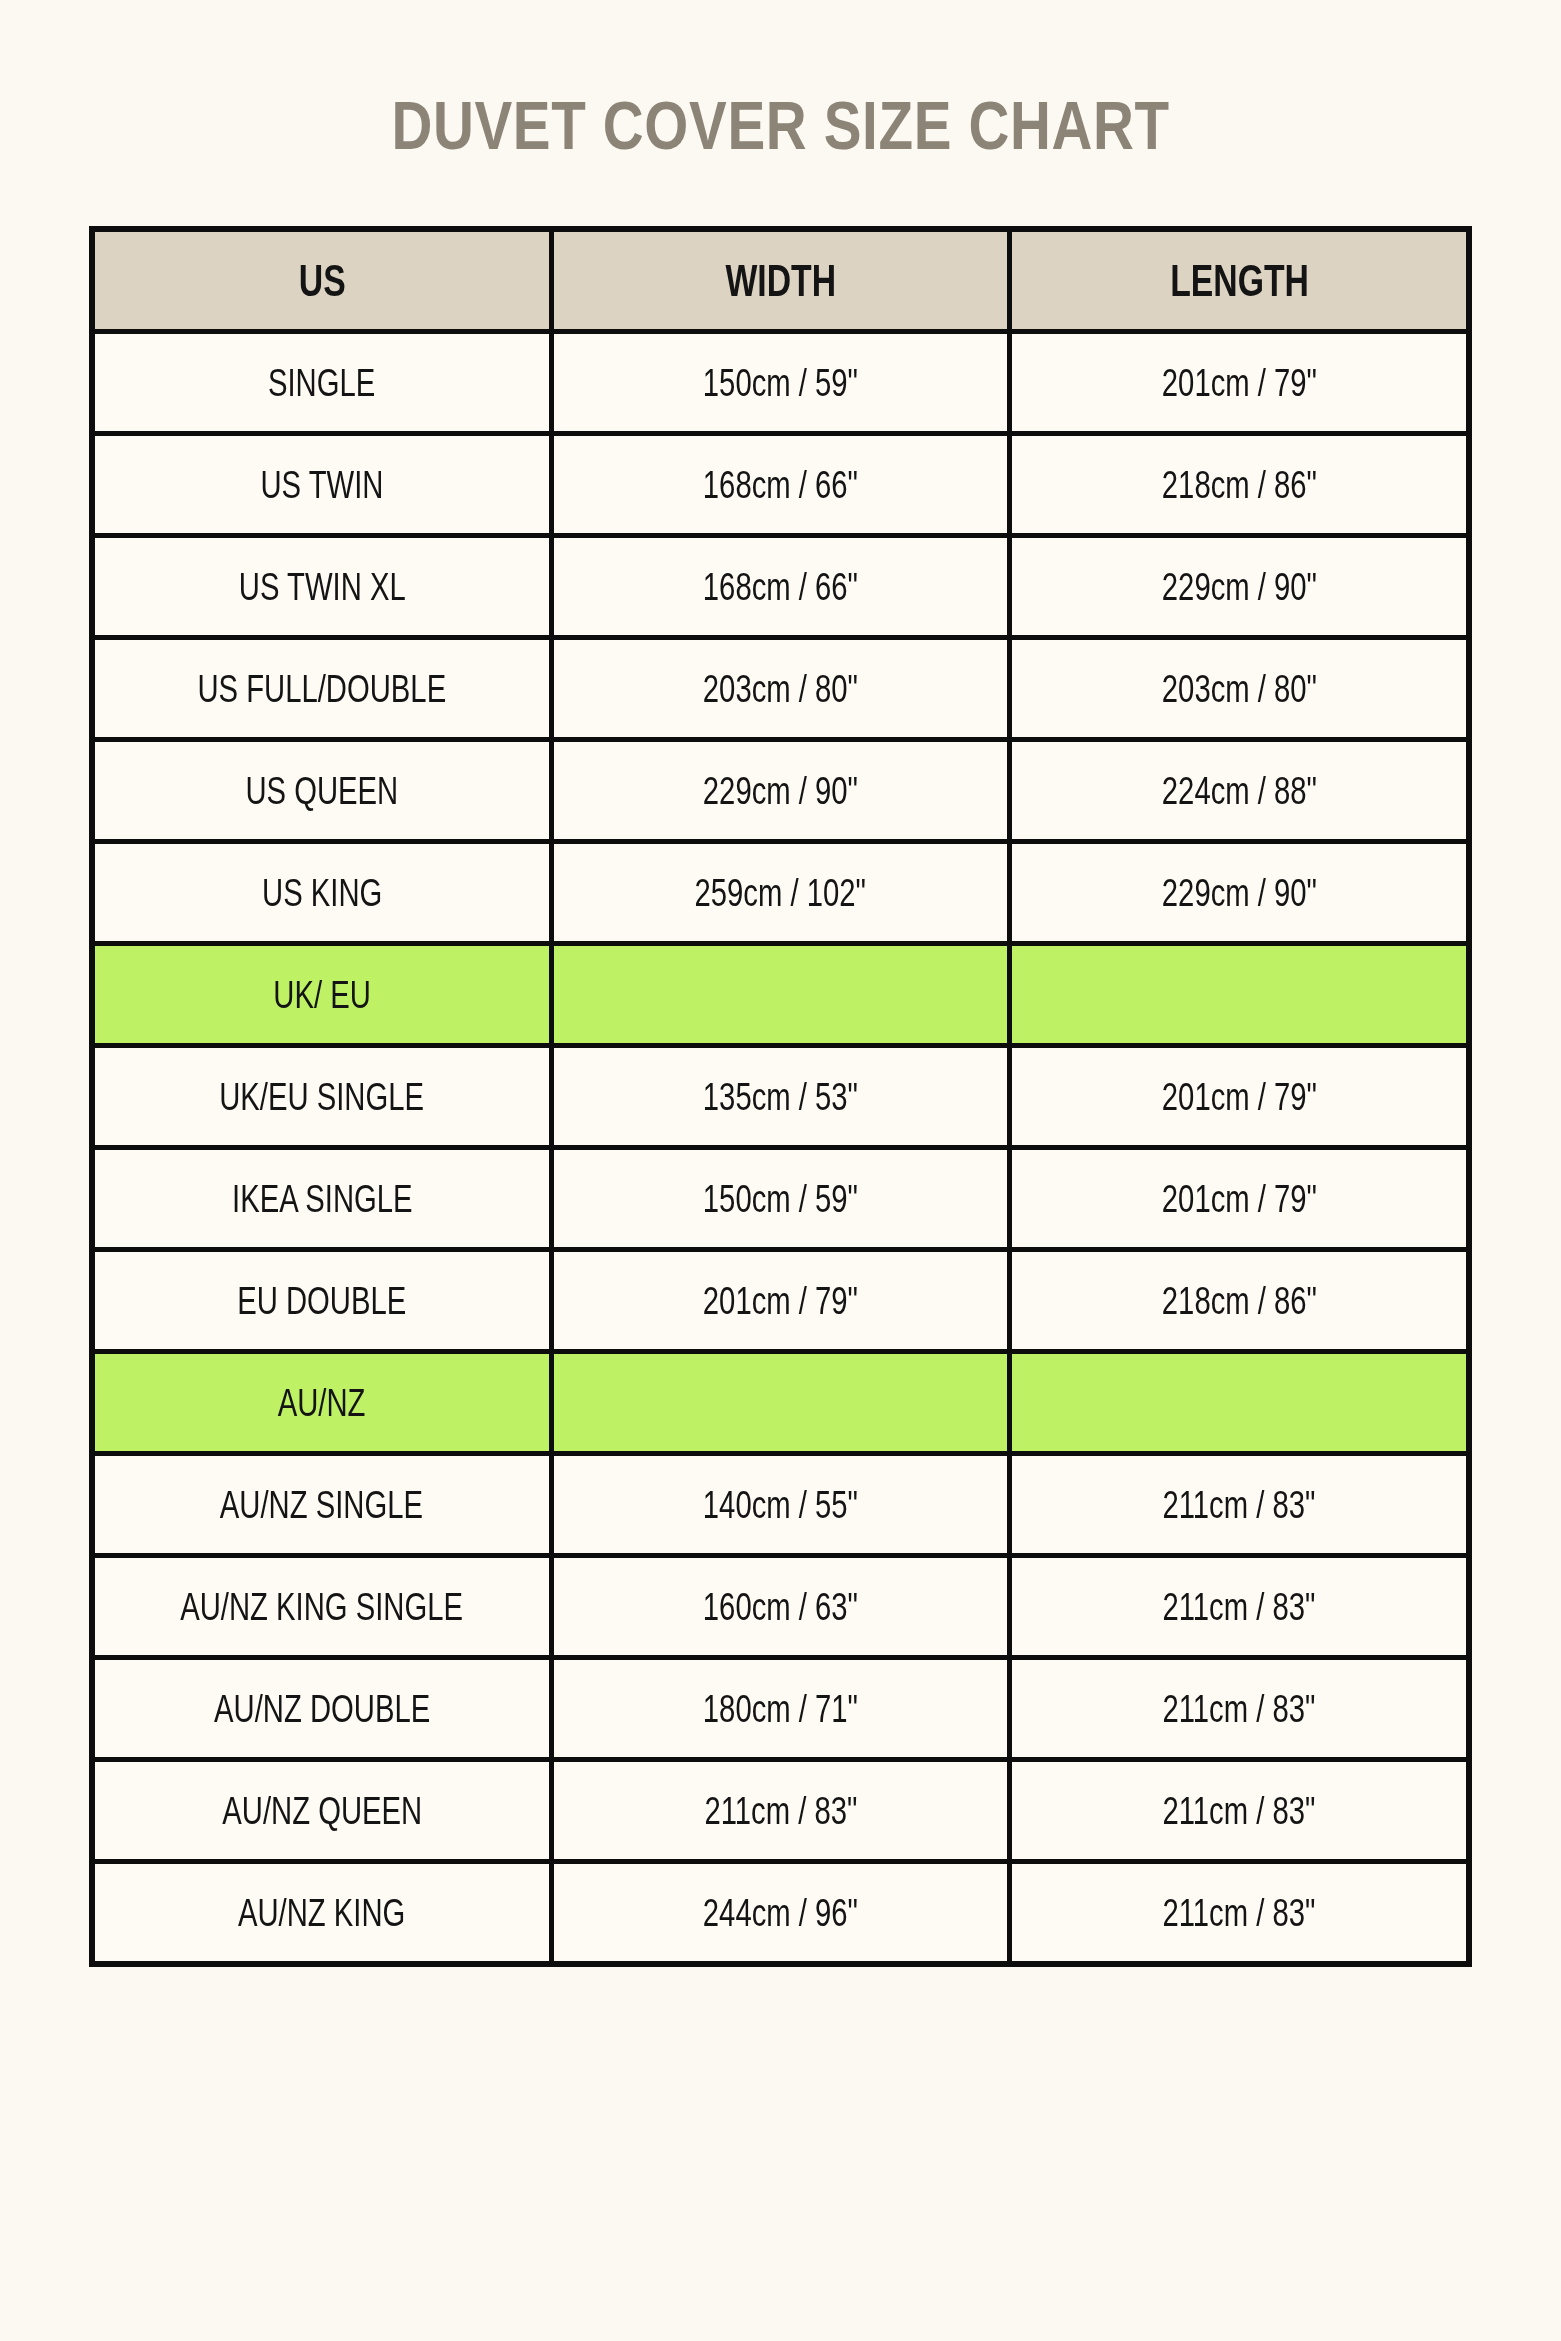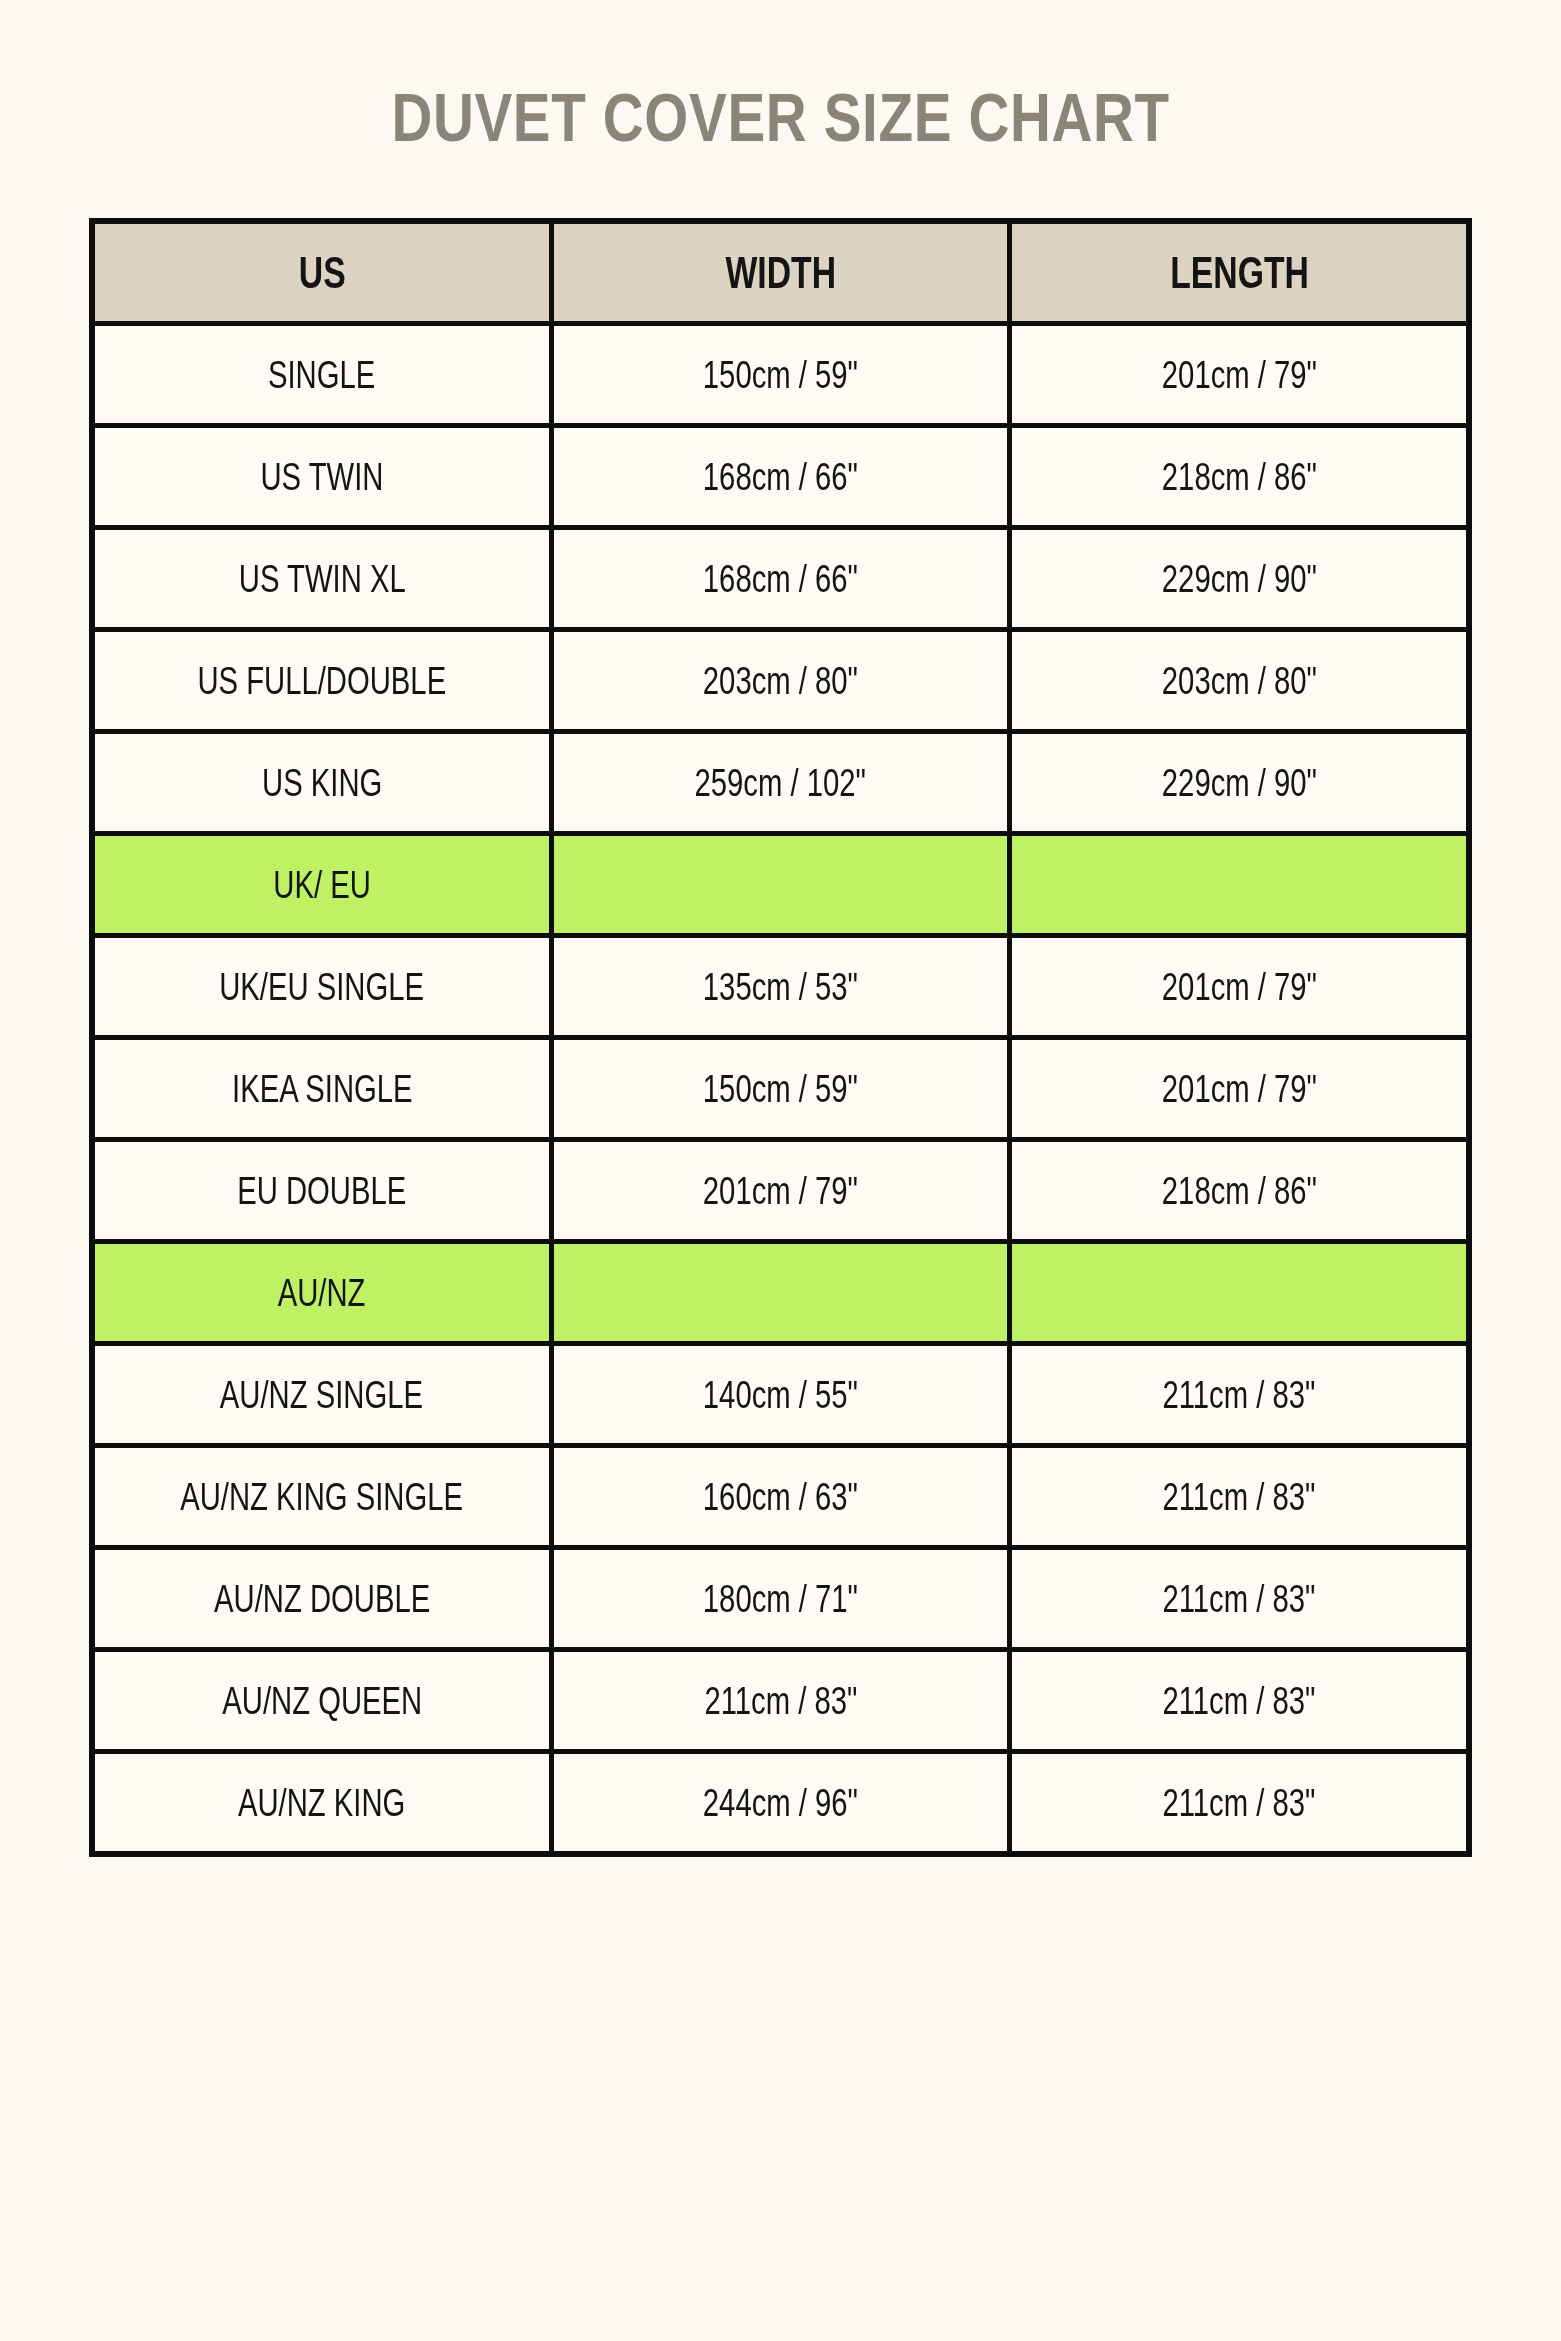--- a/index.html
+++ b/index.html
@@ -6,21 +6,21 @@
   .page {
     position: relative;
     width: 1561px;
     height: 2342px;
     background: #FBF9F1;
     font-family: "Liberation Sans", sans-serif;
     color: #141414;
     overflow: hidden;
   }
   .title {
-    margin: 3px;
+    margin: 11px;
     padding-top: 80px;
     text-align: center;
     font-size: 69px;
     line-height: 1.0;
     font-weight: bold;
     color: #8D8478;
     letter-spacing: 0.8px;
     white-space: nowrap;
   }
   .title .cx { display: inline-block; transform: scaleX(0.82); transform-origin: center; }
@@ -81,20 +81,25 @@
         <td><span class="cx">US TWIN XL</span></td>
         <td><span class="cx">168cm / 66"</span></td>
         <td><span class="cx">229cm / 90"</span></td>
       </tr>
       <tr>
         <td><span class="cx">US FULL/DOUBLE</span></td>
         <td><span class="cx">203cm / 80"</span></td>
         <td><span class="cx">203cm / 80"</span></td>
       </tr>
       <tr>
+        <td><span class="cx">US QUEEN</span></td>
+        <td><span class="cx">229cm / 90"</span></td>
+        <td><span class="cx">224cm / 88"</span></td>
+      </tr>
+      <tr>
         <td><span class="cx">US KING</span></td>
         <td><span class="cx">259cm / 102"</span></td>
         <td><span class="cx">229cm / 90"</span></td>
       </tr>
       <tr class="section">
         <td><span class="cx">UK/ EU</span></td>
         <td><span class="cx"></span></td>
         <td><span class="cx"></span></td>
       </tr>
       <tr>

